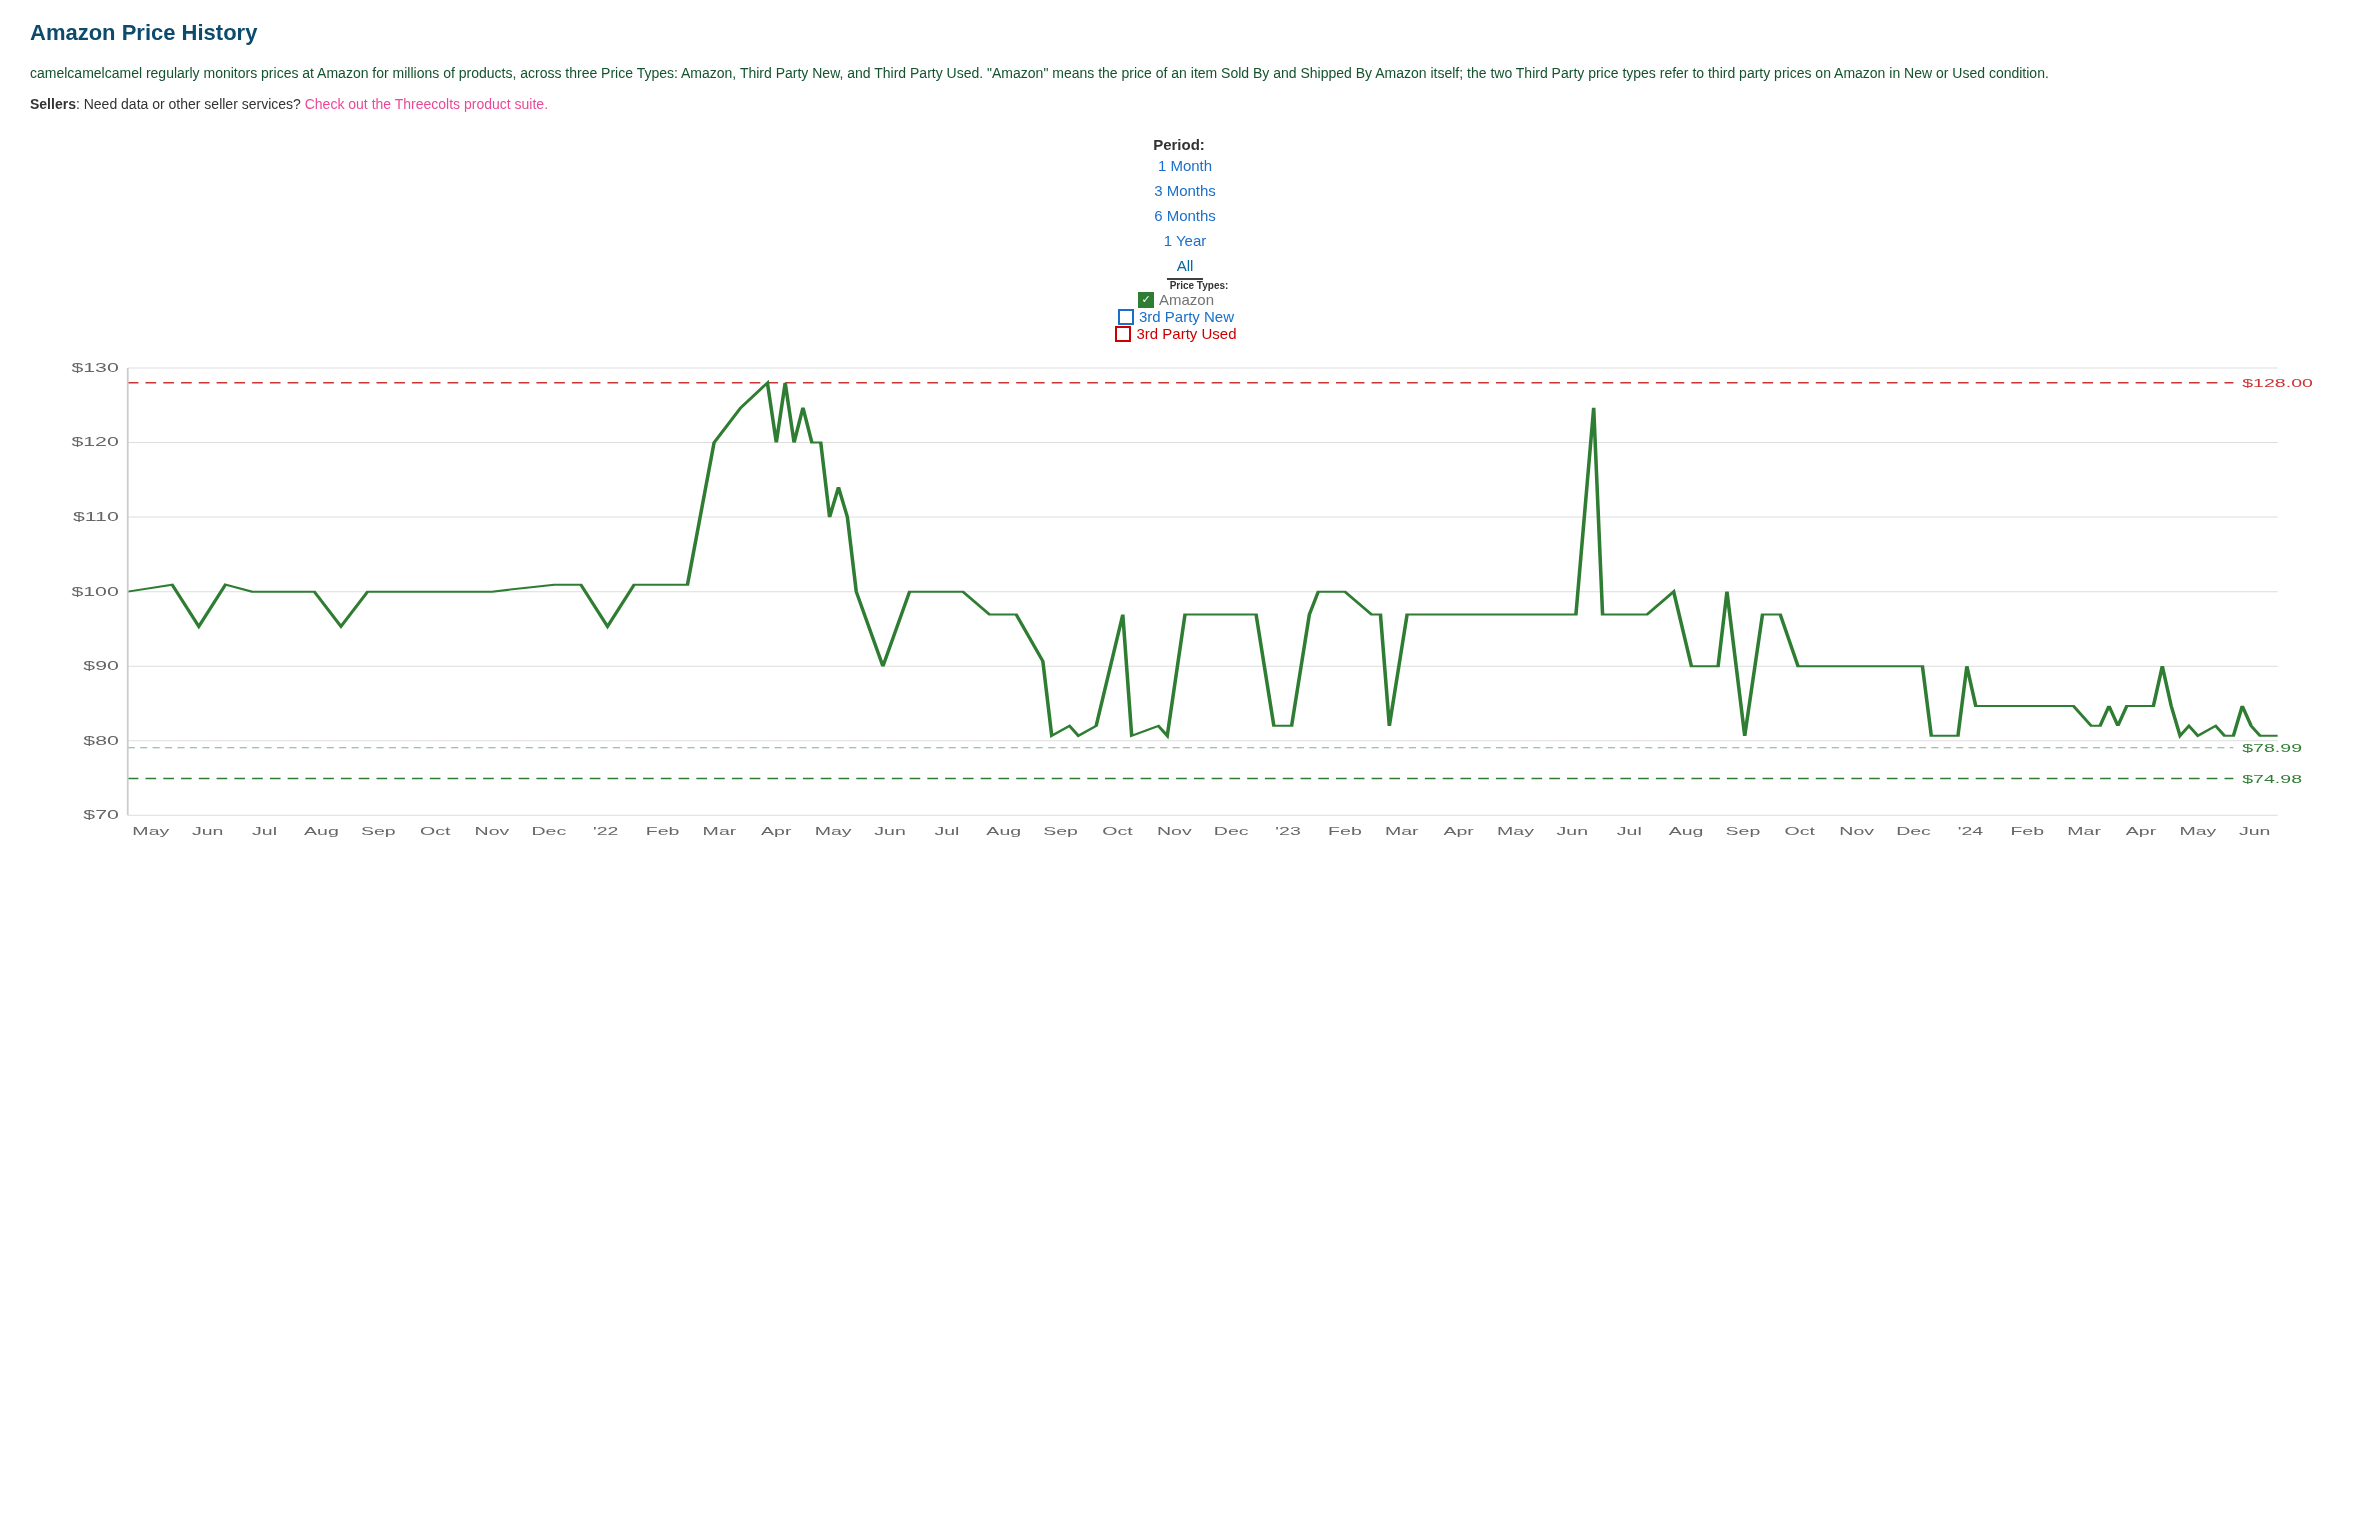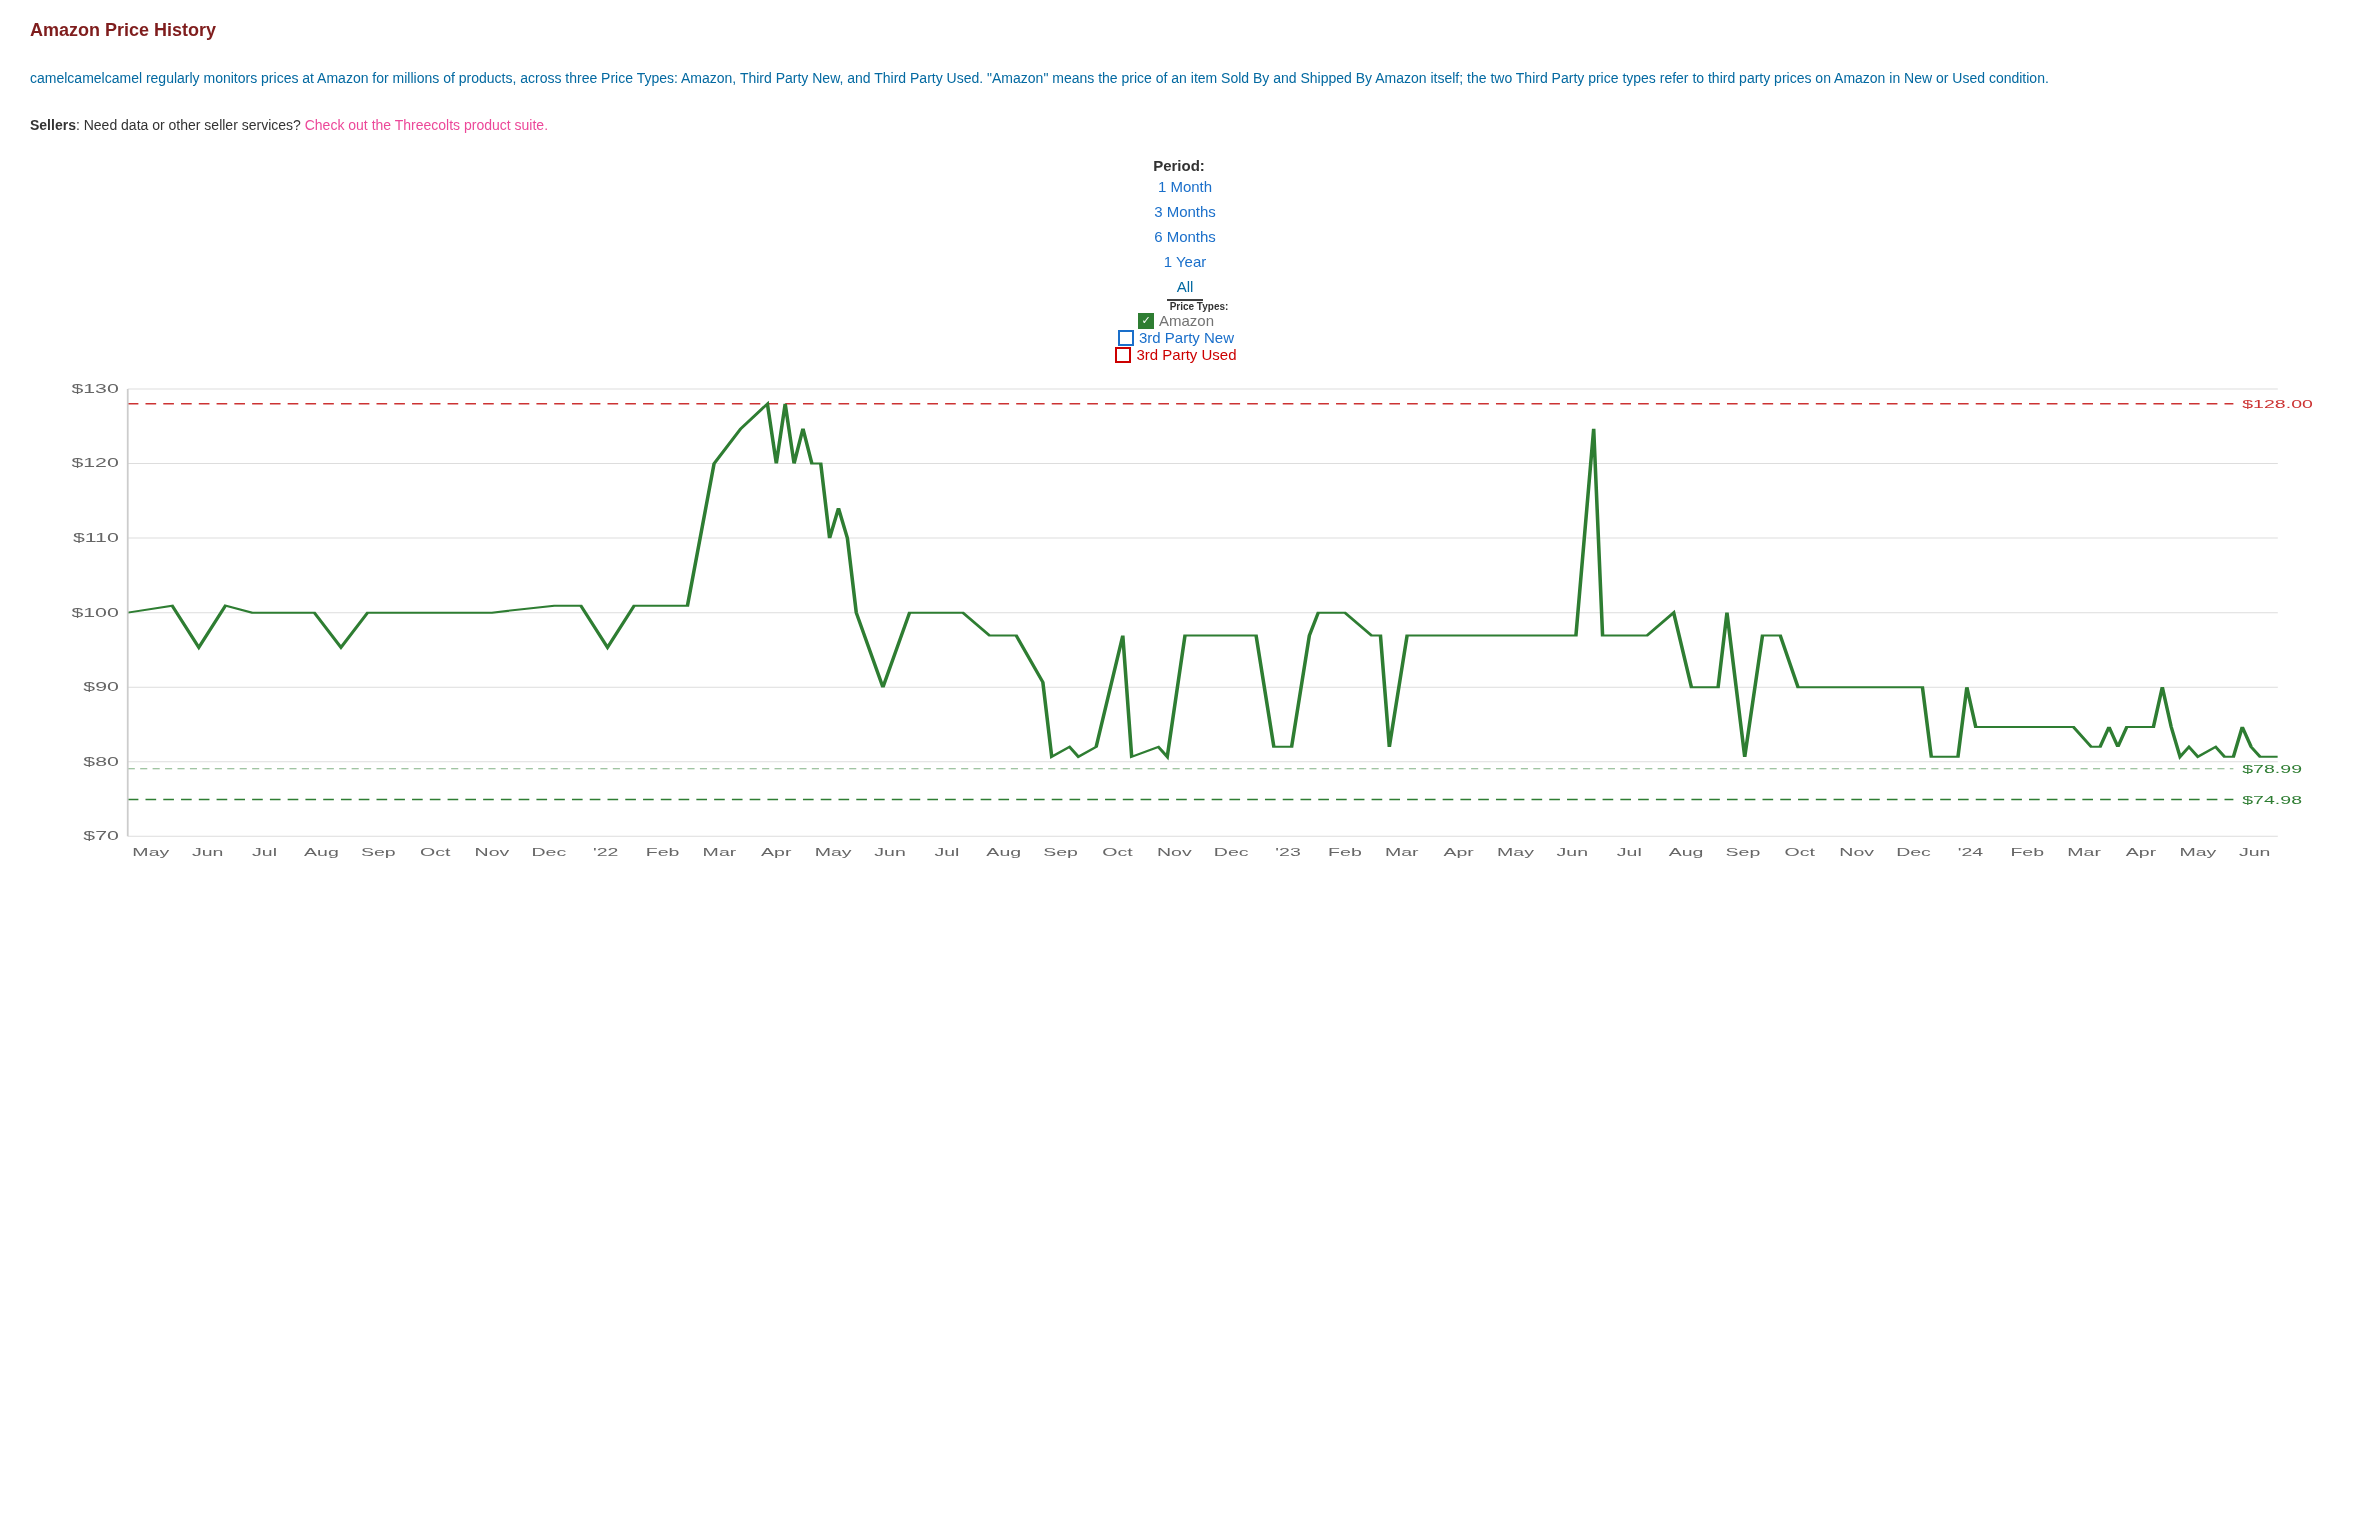--- a/index.html
+++ b/index.html
@@ -4,30 +4,30 @@
   <style>
     * { box-sizing: border-box; margin: 0; padding: 0; }
     body {
       font-family: Arial, sans-serif;
       background: #fff;
       padding: 20px 30px;
       color: #333;
       font-size: 15px;
     }
     h1 {
-      font-size: 18px;
+      font-size: 22px;
       font-weight: bold;
-      margin-bottom: 26px;
-      color: #7f1d1d;
+      margin-bottom: 16px;
+      color: #0c4a6e;
     }
     .description {
       font-size: 14px;
       line-height: 1.6;
-      margin-bottom: 28px;
-      color: #0369a1;
+      margin-bottom: 12px;
+      color: #14532d;
     }
     .sellers-line {
       font-size: 14px;
       margin-bottom: 24px;
     }
     .sellers-line a {
       color: #ec4899;
       text-decoration: none;
     }
     .controls {

